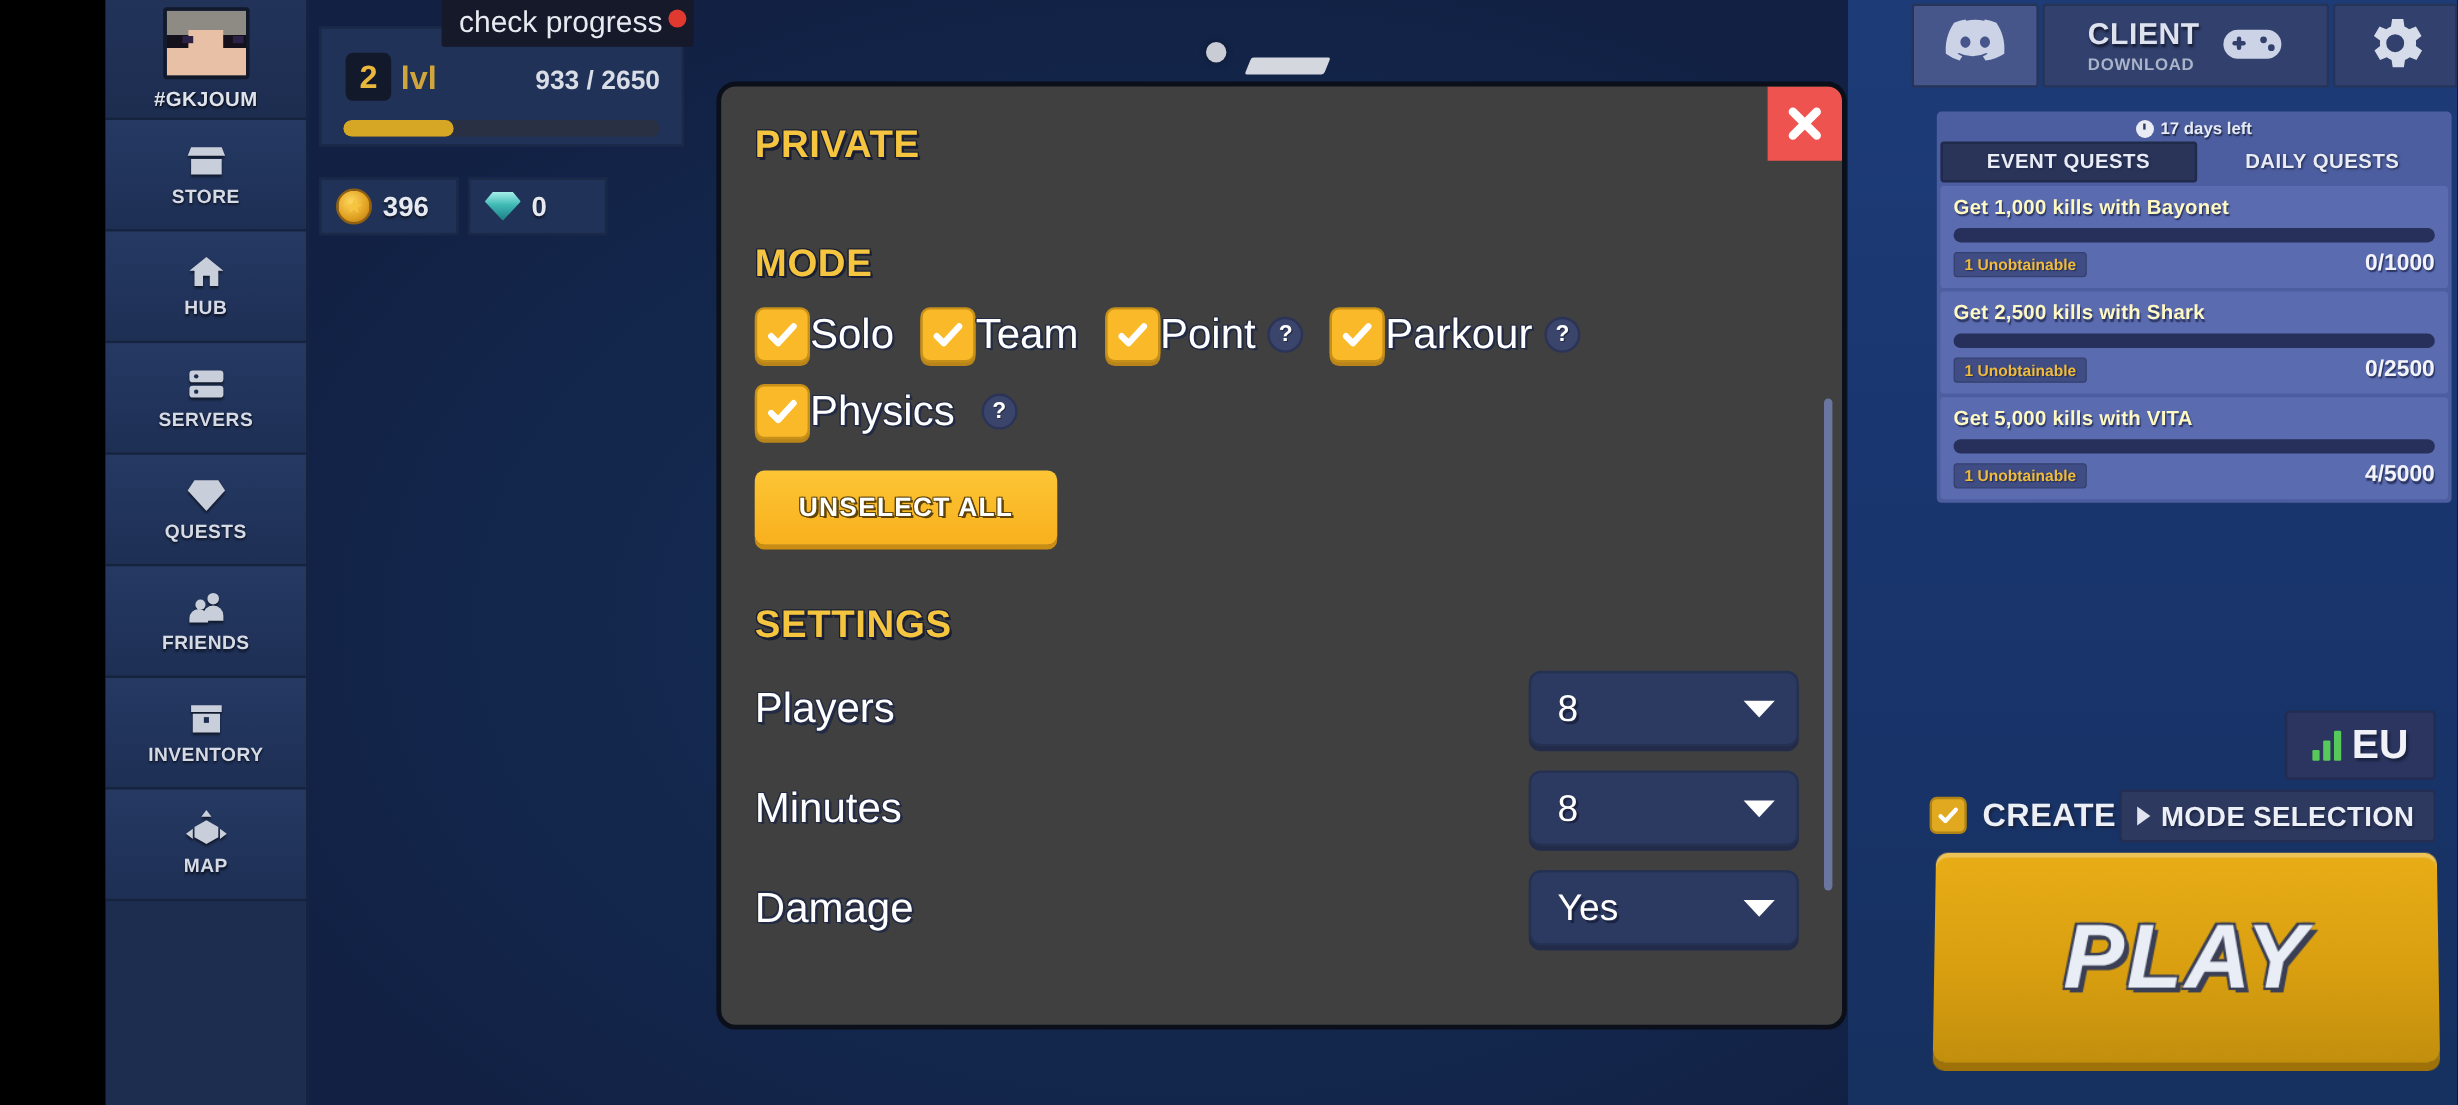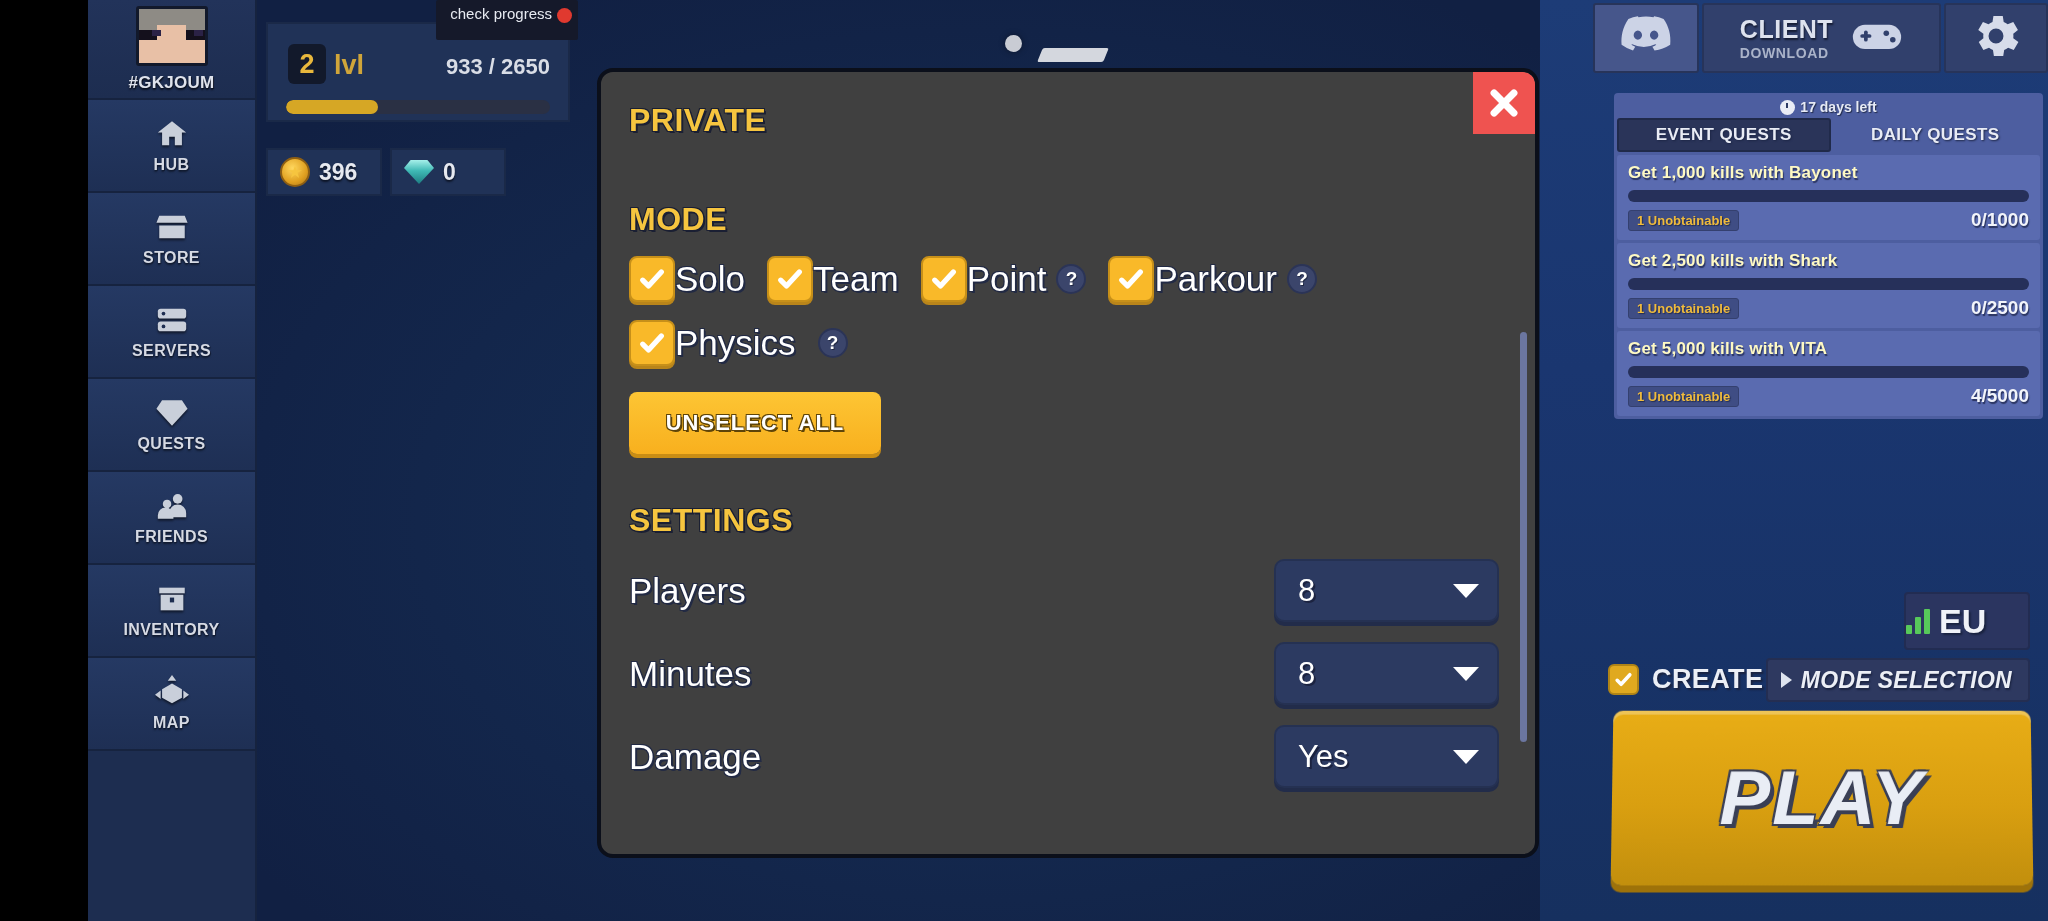--- a/index.html
+++ b/index.html
@@ -103,22 +103,22 @@
     position:absolute; right:18px; top:30px;
     font-size:22px; font-weight:700; color:#d9dde6;
   }
   .xp-bar {
     position:absolute; left:18px; top:76px; right:18px; height:14px;
     background:#2a3044; border-radius:7px; overflow:hidden;
   }
   .xp-fill { height:100%; width:35%; background:#d6a725; border-radius:7px; }
   .check-progress {
     position:absolute; right:-8px; top:0px;
-    background:#15192a; color:#e7eaf1; font-size:15px;
-    padding:5px 26px 18px 14px; border-radius:2px; white-space:nowrap;
+    background:#15192a; color:#e7eaf1; font-size:25px;
+    padding:5px 26px 5px 14px; border-radius:2px; white-space:nowrap;
     display:flex; align-items:center;
   }
   .check-dot {
     position:absolute; right:6px; top:8px; width:15px; height:15px;
     border-radius:50%; background:#e0392f;
   }
   .currency-row { position:absolute; left:0; top:148px; display:flex; gap:8px; }
   .cur-chip {
     width:116px; height:48px; background:#203257; border:2px solid #1a2948;
     display:flex; align-items:center; gap:9px; padding-left:12px;
@@ -277,39 +277,39 @@
   .q-badge{
     background:#3f4d84;border:1px solid #34406f;border-radius:3px;
     font-size:13px;font-weight:700;color:#f0bb3c;padding:2px 8px;
     text-shadow:1px 1px 1px #222c52;
   }
   .q-count{font-size:19px;font-weight:700;color:#f2f4fa;text-shadow:1px 2px 1px #2a3460;}
 
   .region-chip{
     position:absolute; right:18px; top:592px; width:126px;height:58px;
     background:#2b3560; border:2px solid #222c52; border-radius:4px;
-    display:flex;align-items:center;gap:9px; cursor:pointer;
+    display:flex;align-items:center;justify-content:center;gap:9px; cursor:pointer;
   }
   .bars-ico{display:flex;align-items:flex-end;gap:3px;height:26px;}
   .bars-ico i{display:block;width:6px;background:#57c95a;border-radius:1px;}
   .region-label{font-size:34px;font-weight:700;color:#f0f2f8;text-shadow:2px 2px 2px #1a2340;}
 
   .create-row{
     position:absolute; left:18px; top:664px; display:flex; align-items:center; gap:13px;
   }
   .create-chk{
     width:31px;height:31px;border-radius:6px;background:#e0a91f;border:2px solid #b08416;
     display:flex;align-items:center;justify-content:center;cursor:pointer;
   }
   .create-chk svg{width:19px;height:19px;stroke:#fff;stroke-width:4.5;fill:none;stroke-linecap:round;stroke-linejoin:round;}
   .create-label{font-size:27px;font-weight:700;color:#eceff6;letter-spacing:.4px;text-shadow:2px 2px 2px #1a2340;}
   .mode-sel{
     position:absolute; right:18px; top:658px; height:44px;
     background:#2e3960; border:2px solid #242e52; border-radius:4px;
-    display:flex;align-items:center;gap:9px;padding:0 16px 0 13px;cursor:pointer;font-style:italic;
+    display:flex;align-items:center;gap:9px;padding:0 16px 0 13px;cursor:pointer;
   }
   .tri{width:0;height:0;border-top:8px solid transparent;border-bottom:8px solid transparent;border-left:11px solid #dfe4f0;}
   .mode-sel span{font-size:23px;font-weight:700;color:#eceff6;letter-spacing:.3px;text-shadow:1px 2px 2px #1a2340;}
 
   .play-btn{
     position:absolute; left:22px; top:710px; width:420px;height:175px;
     background: linear-gradient(180deg,#e8ad16 0%, #d99f10 55%, #c28f0d 100%);
     border-radius:10px;
     box-shadow: 0 7px 0 #9e7209, inset 0 4px 0 rgba(255,255,255,.28);
     display:flex;align-items:center;justify-content:center;cursor:pointer;
@@ -334,33 +334,33 @@
 
   <div class="sidebar">
     <div class="profile">
       <div class="avatar"></div>
       <div class="profile-name">#GKJOUM</div>
     </div>
 
     <div class="nav-item">
       <span class="ico">
         <svg viewBox="0 0 24 24">
-            <path d="M12 3 2 11h3v9h5v-6h4v6h5v-9h3z"></path>
-          </svg>
-      </span>
-      <span class="nav-label">HUB</span>
+            <path d="M3 4h18l2 5H1zM3 11h18v9H3zm3 3h5v4H6z"></path>
+          </svg>
+      </span>
+      <span class="nav-label">STORE</span>
     </div>
 
     <div class="nav-item">
       <span class="ico">
         <svg viewBox="0 0 24 24">
-            <path d="M3 4h18l2 5H1zM3 11h18v9H3zm3 3h5v4H6z"></path>
-          </svg>
-      </span>
-      <span class="nav-label">STORE</span>
+            <path d="M12 3 2 11h3v9h5v-6h4v6h5v-9h3z"></path>
+          </svg>
+      </span>
+      <span class="nav-label">HUB</span>
     </div>
 
     <div class="nav-item">
       <span class="ico">
         <svg viewBox="0 0 24 24">
             <rect x="2" y="4" width="20" height="7" rx="2"></rect>
             <rect x="2" y="13" width="20" height="7" rx="2"></rect>
             <circle cx="6" cy="7.5" r="1.3" fill="#1d2d50"></circle>
             <circle cx="6" cy="16.5" r="1.3" fill="#1d2d50"></circle>
           </svg>

